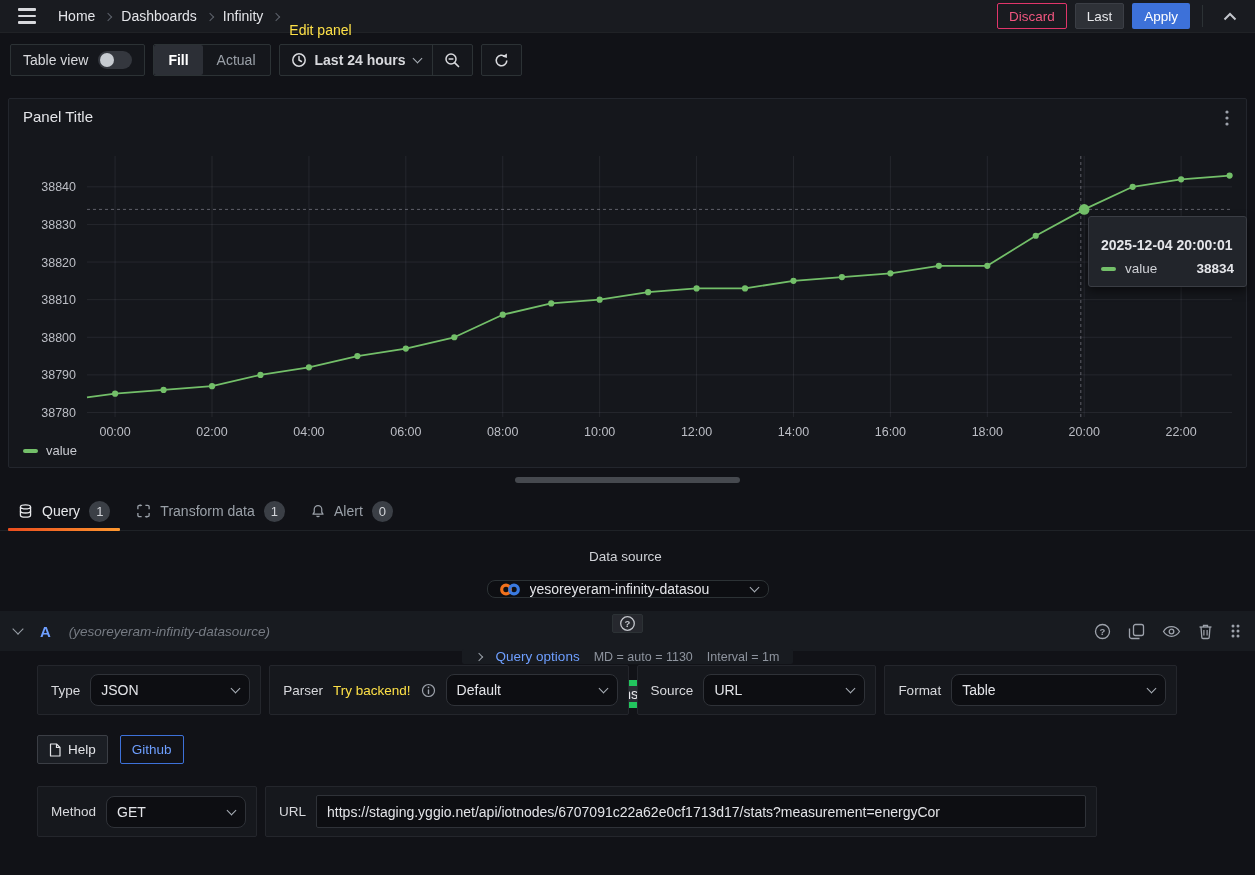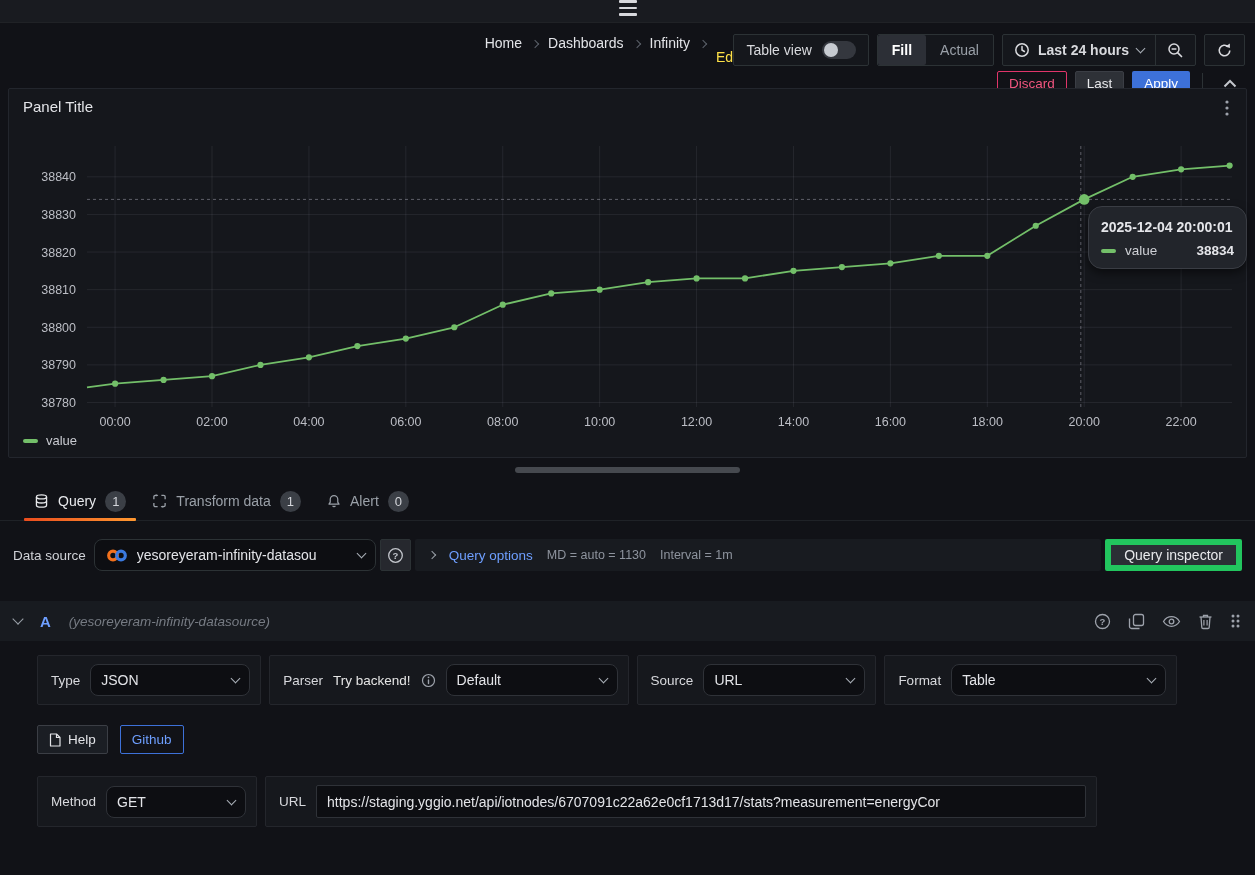--- a/index.html
+++ b/index.html
@@ -6,39 +6,39 @@
   html,body { width:1255px; height:875px; overflow:hidden; }
   body {
     background:#111217; color:#d8d9dd;
     font-family:"Liberation Sans","DejaVu Sans",sans-serif;
     font-size:13px;
   }
   svg { display:block; }
   .ico { display:inline-flex; align-items:center; justify-content:center; color:#9da2ab; }
 
   
-  .topbar { height:23px; background:#191b20; border-bottom:1px solid #202226;
-    display:flex; align-items:center; padding:0 10px; gap:6px;flex-direction:column; }
+  .topbar { height:33px; background:#191b20; border-bottom:1px solid #202226;
+    display:flex; align-items:center; padding:0 10px; gap:6px; }
   .hamburger { width:34px; height:26px; display:flex; flex-direction:column; justify-content:center; gap:4px; padding:0 8px; cursor:pointer; }
   .hamburger i { display:block; height:2.5px; background:#d8d9dd; border-radius:1px; }
   .crumbs { display:flex; align-items:center; gap:10px; margin-left:8px; font-size:14px; }
   .crumb { color:#e3e4e8; cursor:pointer; }
   .crumb.current { color:#fde047;margin-top:27px; }
   .crumb-sep { width:6px; height:6px; border-right:1.6px solid #5d626b; border-bottom:1.6px solid #5d626b; transform:rotate(-45deg); margin-top:1px; }
   .topbar-right { margin-left:auto; display:flex; align-items:center; gap:8px; }
   .btn { display:inline-flex; align-items:center; justify-content:center; height:26px; padding:0 11px;
     border-radius:2px; font-size:13.5px; font-weight:400; cursor:pointer; border:1px solid transparent; white-space:nowrap; }
   .btn-danger { background:transparent; border-color:#e0356a; color:#f0567f; }
   .btn-secondary { background:#2e3137; border-color:#3b3e45; color:#e8e9ec; }
   .btn-primary { background:#3d71d9; color:#fff; }
   .top-divider { width:1px; height:22px; background:#2c3235; margin:0 4px; }
   .chevup-btn { width:30px; height:26px; cursor:pointer; }
 
   
-  .toolbar { height:54px; display:flex; align-items:center; justify-content:flex-end; gap:8px; padding:0 10px; }
+  .toolbar { height:54px; display:flex; align-items:center; gap:8px; padding:0 10px; }
   .tb-group { display:flex; align-items:center; height:32px; border:1px solid #2c3235; border-radius:2px; background:#15171c; }
   .tv-wrap { padding:0 12px; gap:10px; }
   .tv-label { font-size:14px; color:#d8d9dd; }
   .toggle { width:34px; height:18px; border-radius:9px; background:#34373e; position:relative; cursor:pointer; }
   .toggle .knob { position:absolute; left:2px; top:2px; width:14px; height:14px; border-radius:50%; background:#c7cbd1; }
   .seg { height:30px; display:flex; align-items:center; padding:0 14px; font-size:14px; color:#9aa0a8; cursor:pointer; }
   .seg.active { background:#2c2f36; color:#fff; font-weight:700; border-radius:2px; }
   .tb-btn { display:flex; align-items:center; gap:8px; height:30px; padding:0 11px; cursor:pointer; color:#d8d9dd; }
   .tb-btn .txt { font-size:14px; font-weight:600; white-space:nowrap; }
   .tb-sep { width:1px; height:30px; background:#2c3235; }
@@ -48,39 +48,39 @@
   
   .panel { position:relative; margin:11px 8px 0; height:370px; background:#15171c;
     border:1px solid #23262d; border-radius:2px; }
   .panel-title { position:absolute; top:9px; left:14px; font-size:15px; font-weight:500; color:#e3e4e8; }
   .kebab { position:absolute; top:8px; right:8px; width:22px; height:22px; cursor:pointer; }
   .chart-svg { position:absolute; left:0; top:51px; }
   .legend { position:absolute; left:14px; bottom:9px; display:flex; align-items:center; gap:8px; cursor:pointer; }
   .dash { width:15px; height:4px; border-radius:2px; background:#73bf69; }
   .legend span { font-size:13px; color:#c9cbd1; }
   .tooltip { position:absolute; left:1079px; top:117px; width:159px; background:#22252b;
-    border:1px solid #3a3d44; border-radius:14px; padding:12px 12px 10px; box-shadow:0 4px 10px rgba(0,0,0,.5); z-index:5; }
+    border:1px solid #3a3d44; border-radius:3px; padding:20px 12px 10px; box-shadow:0 4px 10px rgba(0,0,0,.5); z-index:5; }
   .tt-title { font-size:14px; font-weight:700; color:#e4e5e9; margin-bottom:8px; white-space:nowrap; }
   .tt-row { display:flex; align-items:center; gap:9px; }
   .tt-row .name { font-size:13.5px; color:#cfd1d6; }
   .tt-row .val { margin-left:auto; font-size:13.5px; font-weight:700; color:#e4e5e9; }
 
   .hscroll { width:225px; height:6px; border-radius:3px; background:#46494f; margin:9px auto 0; cursor:pointer; }
 
   
-  .tabs { display:flex; align-items:stretch; height:39px; margin-top:9px; border-bottom:1px solid #1f2227; padding-left:24px; gap:6px; }
+  .tabs { display:flex; align-items:stretch; height:39px; margin-top:9px; border-bottom:1px solid #1f2227; padding-left:8px; gap:6px; }
   .tab { position:relative; display:flex; align-items:center; gap:9px; padding:0 10px; font-size:14px; color:#9aa0a8; cursor:pointer; }
   .tab.active { color:#e8e9ec; }
   .tab.active::after { content:""; position:absolute; left:0; right:0; bottom:-1px; height:3px;
     background:linear-gradient(90deg,#eb4d1e,#ff9830); border-radius:1px; }
   .badge { display:inline-flex; align-items:center; justify-content:center; min-width:21px; height:21px;
     padding:0 7px; border-radius:11px; background:#3b3f46; color:#d2d4d9; font-size:13px; }
 
   
-  .dsrow { display:flex; align-items:center; gap:4px; height:32px; margin:18px 13px 0; }
+  .dsrow { display:flex; align-items:center; gap:16px; height:32px; margin:18px 6px 0;flex-direction:column; }
   .dsrow .lbl { font-size:13.5px; color:#d0d2d7; margin-right:4px; }
   .select { display:flex; align-items:center; gap:8px; height:32px; background:#0d0e12;
     border:1px solid #2c3235; border-radius:8px; padding:0 10px; cursor:pointer; }
   .ds-select { width:282px; }
   .ds-select .val { font-size:14px; color:#e3e4e8; white-space:nowrap; overflow:hidden; flex:1; }
   .sq-btn { width:31px; height:32px; background:#26282e; border:1px solid #2c3235; border-radius:2px; cursor:pointer;
     display:flex; align-items:center; justify-content:center; }
   .qo-bar { display:flex; align-items:center; gap:14px; height:32px; background:#181b20; border-radius:2px;
     padding:0 14px; flex:1; cursor:pointer; }
   .chev-right { width:6px; height:6px; border-right:1.6px solid #9aa0a8; border-bottom:1.6px solid #9aa0a8; transform:rotate(-45deg); }
@@ -95,21 +95,21 @@
   .qheader .collapse { width:8px; height:8px; border-right:1.7px solid #9aa0a8; border-bottom:1.7px solid #9aa0a8; transform:rotate(45deg); margin-top:-4px; cursor:pointer; }
   .qref { color:#6e9fff; font-size:15px; font-weight:700; cursor:pointer; }
   .qhint { color:#767b83; font-size:13.5px; font-style:italic; }
   .qactions { margin-left:auto; display:flex; align-items:center; gap:17px; }
   .qactions .ico { cursor:pointer; }
   .qbody { padding:14px 13px 0 37px; }
   .frow { display:flex; gap:8px; }
   .fgroup { display:flex; align-items:center; gap:10px; background:#16181d; border:1px solid #24262c;
     border-radius:2px; padding:8px 10px; }
   .flabel { font-size:13.5px; font-weight:500; color:#d8d9dd; padding-left:3px; white-space:nowrap; }
-  .fgreen { color:#e5e5e5; font-size:13.5px; font-weight:500; white-space:nowrap; }
+  .fgreen { color:#fde047; font-size:13.5px; font-weight:500; white-space:nowrap; }
   .fselect { background:#0d0e12; border:1px solid #2f3238; height:32px; }
   .fselect .val { font-size:14px; color:#e3e4e8; flex:1; white-space:nowrap; overflow:hidden; }
   .helprow { display:flex; align-items:center; gap:12px; margin:20px 0 0; }
   .sm-btn { display:flex; align-items:center; gap:7px; height:29px; padding:0 11px; border-radius:2px;
     font-size:13.5px; font-weight:500; cursor:pointer; }
   .help-btn { border:1px solid #3b3e45; background:#1b1e24; color:#e3e4e8; }
   .github-btn { border:1px solid #3d71d9; background:transparent; color:#6e9fff; }
   .frow2 { margin-top:22px; }
   .url-input { display:flex; align-items:center; height:33px; background:#0d0e12; border:1px solid #2f3238;
     border-radius:2px; padding:0 10px; width:770px; }

